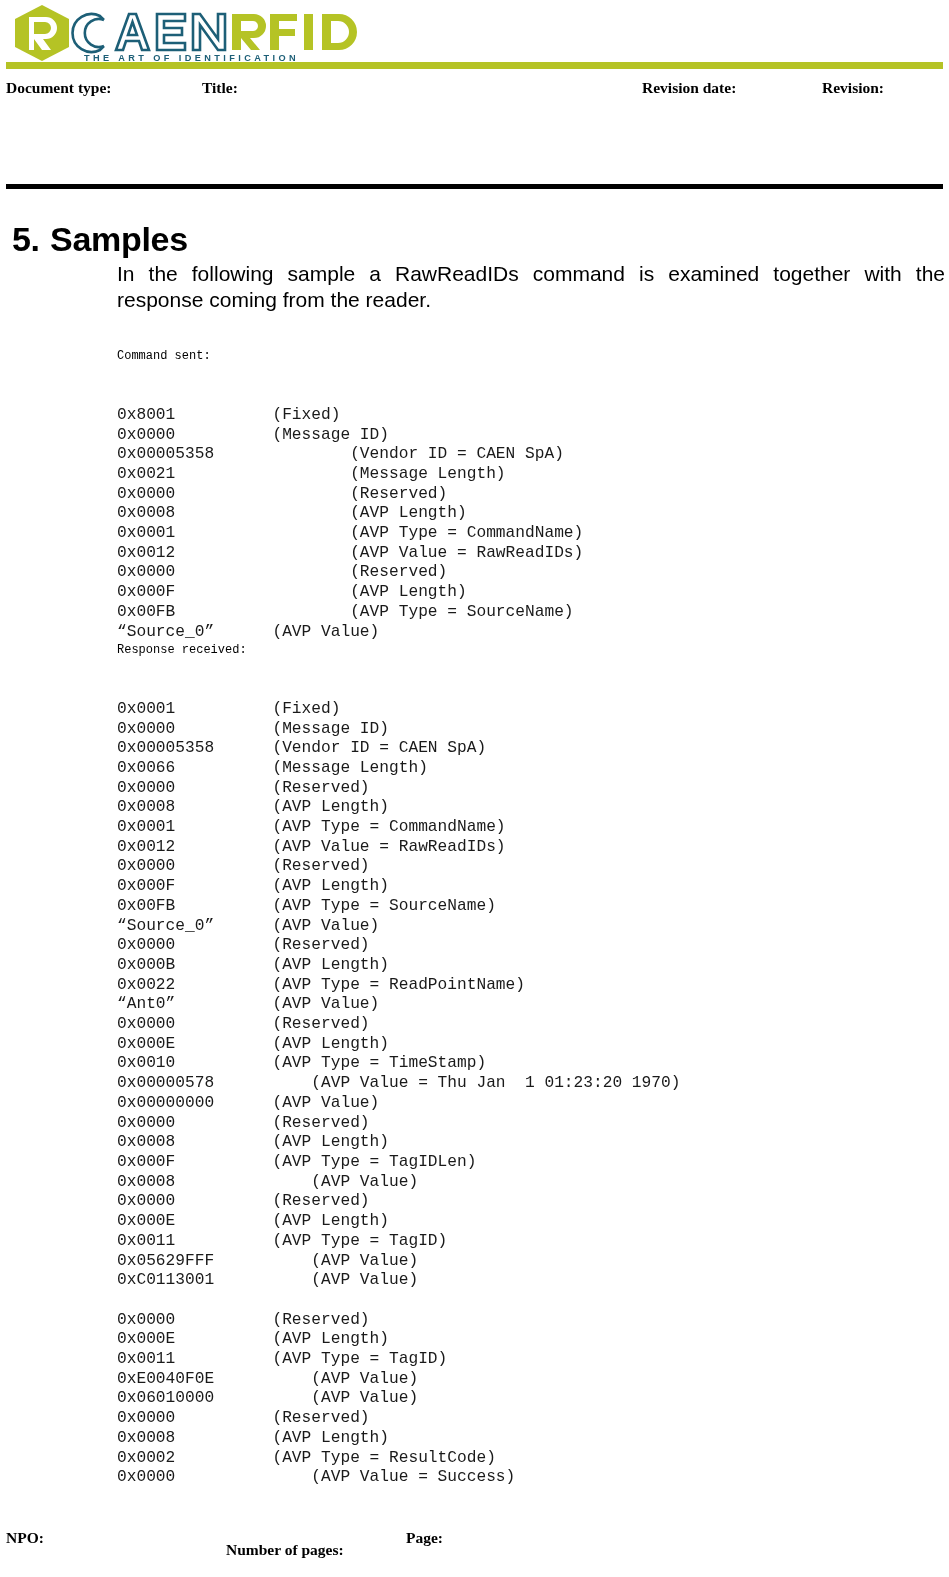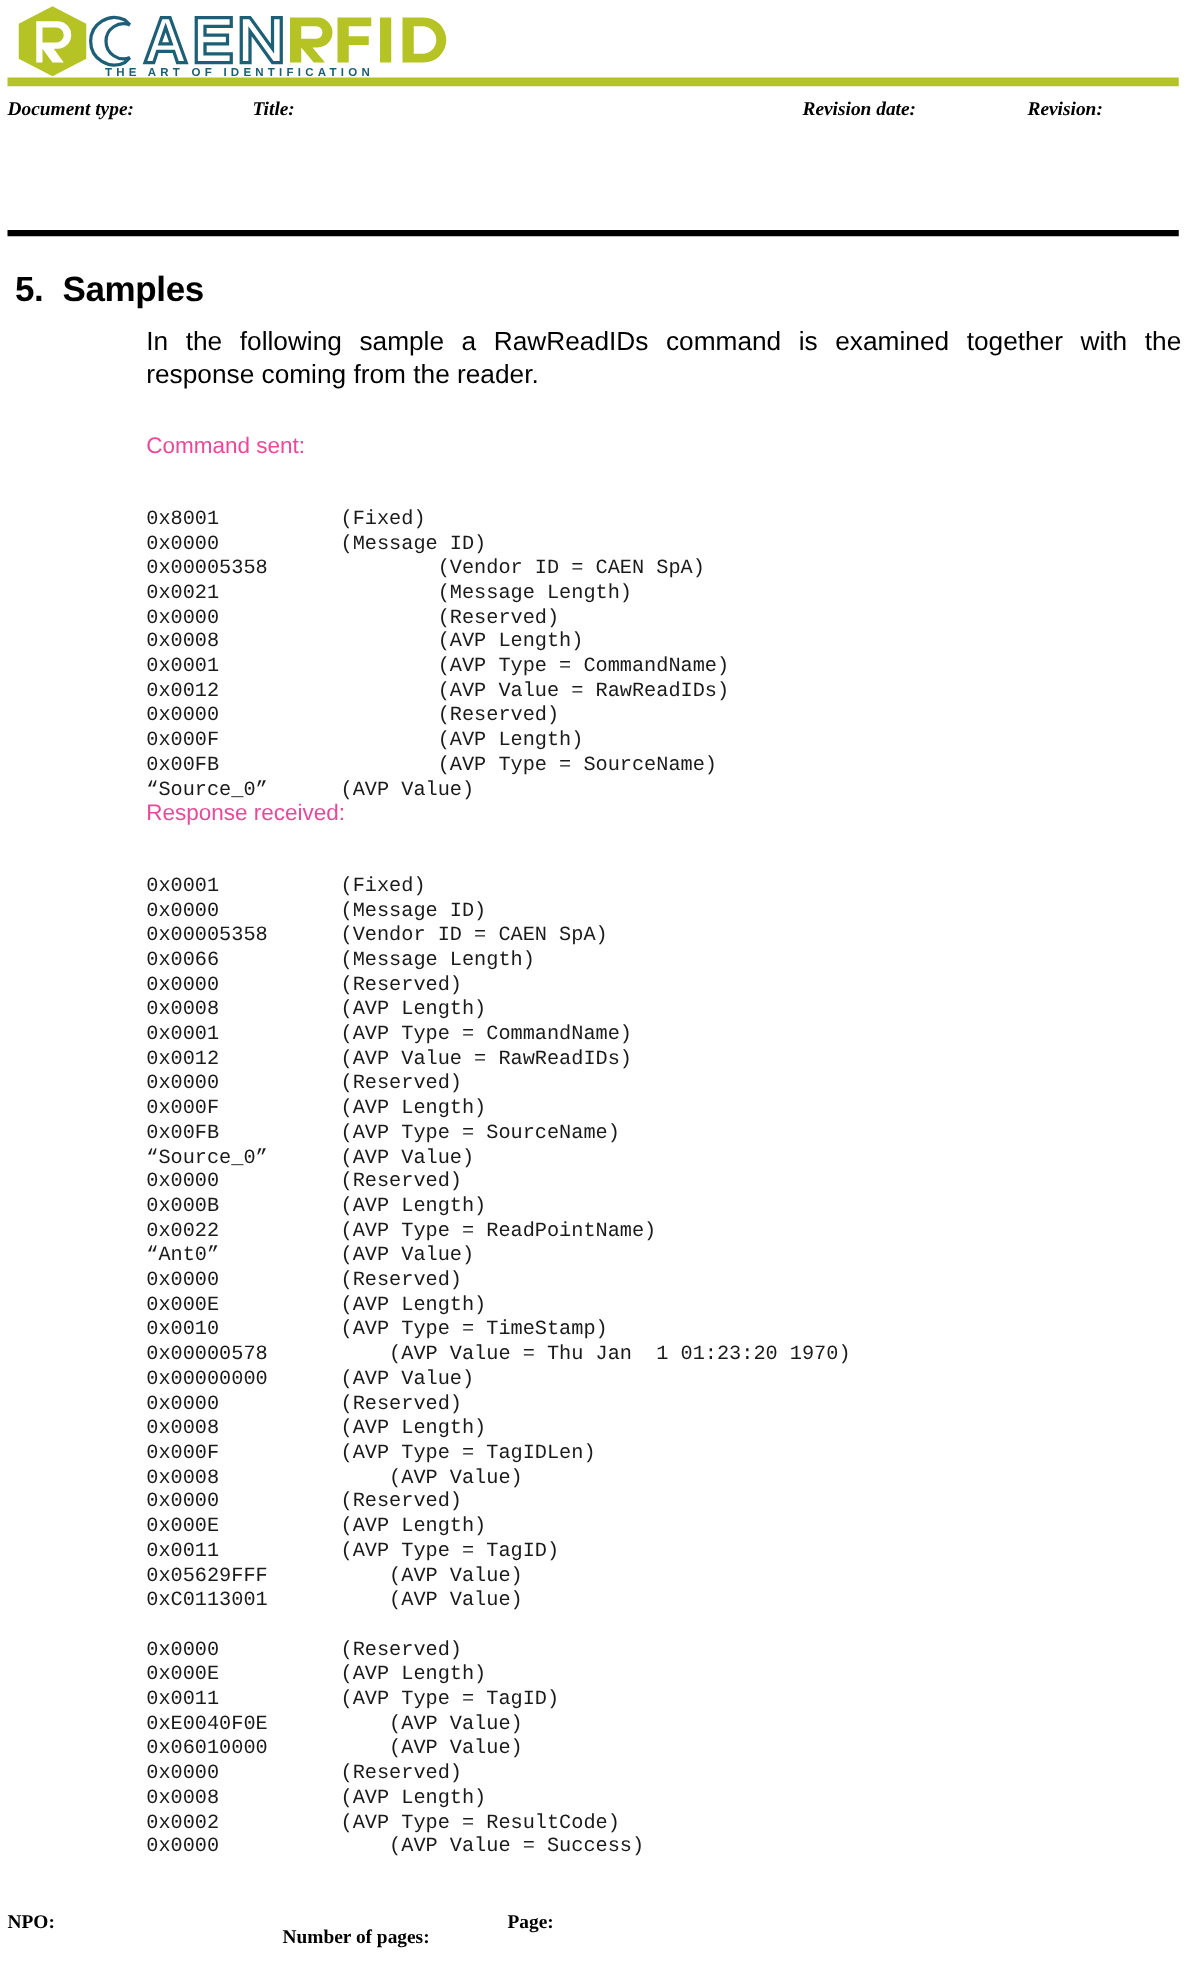--- a/index.html
+++ b/index.html
@@ -39,21 +39,21 @@
   
   #doc-header {
     position: absolute;
     left: 6px;
     top: 78px;
     width: 937px;
     font-family: "Liberation Serif", serif;
     font-size: 15.5px;
     line-height: 20px;
   }
-  #doc-header .hrow { display: flex; font-style: italic; }
+  #doc-header .hrow { display: flex; }
   #doc-header .hlabel { font-weight: bold; }
   .col-doctype { width: 196px; }
   .col-title    { width: 440px; }
   .col-revdate  { width: 180px; }
   .col-rev      { width: 120px; }
 
   
   #top-rule {
     position: absolute;
     left: 6px;
@@ -63,21 +63,21 @@
     background: #000;
   }
 
   
   #section-heading {
     position: absolute;
     left: 12px;
     top: 197px;
     font-family: "Liberation Sans", sans-serif;
     font-weight: bold;
-    font-size: 28px;
+    font-size: 34px;
     letter-spacing: -0.3px;
     white-space: nowrap;
   }
   #section-heading .sec-num { display: inline-block; width: 38px; }
 
   
   #intro-para {
     position: absolute;
     left: 117px;
     top: 240px;
@@ -92,24 +92,24 @@
   .code-block {
     position: absolute;
     left: 117px;
     font-family: "Liberation Mono", monospace;
     font-size: 16.2px;
     line-height: 19.7px;
     white-space: pre;
     color: #1a1a1a;
   }
   .code-heading {
-    font-family: Liberation Sans, sans-serif;
-    font-size: 18px;
+    font-family: Liberation Mono, monospace;
+    font-size: 12px;
     line-height: 20px;
-    color: #ec4899;
+    color: #000000;
     white-space: pre;
   }
   #cmd-block  { top: 307px; }
   #resp-block { top: 601px; }
 
   
   #doc-footer {
     position: absolute;
     left: 6px;
     top: 1528px;

